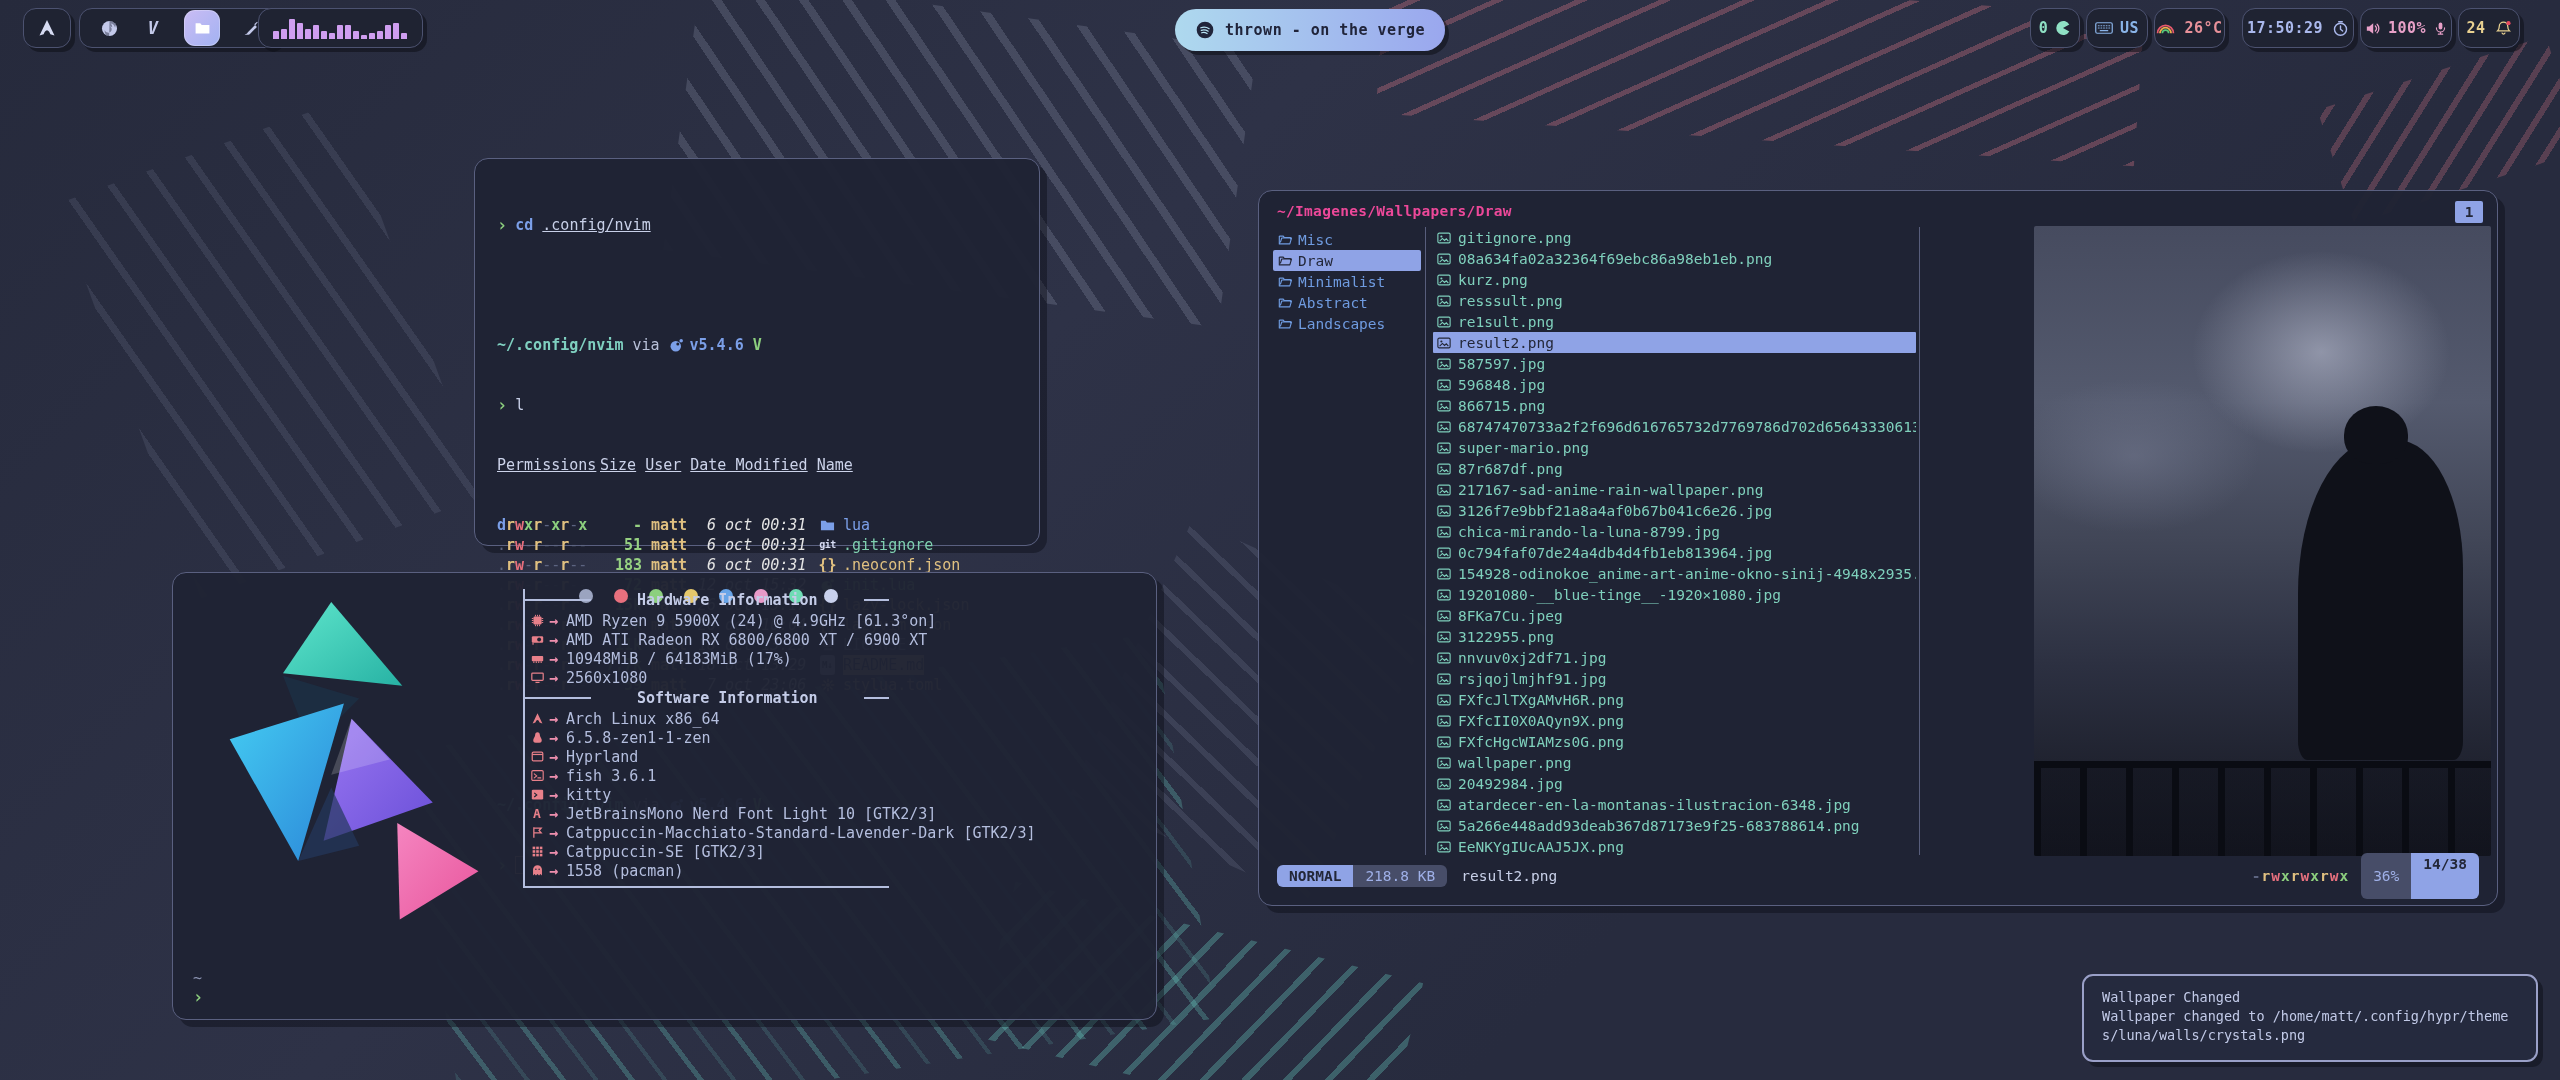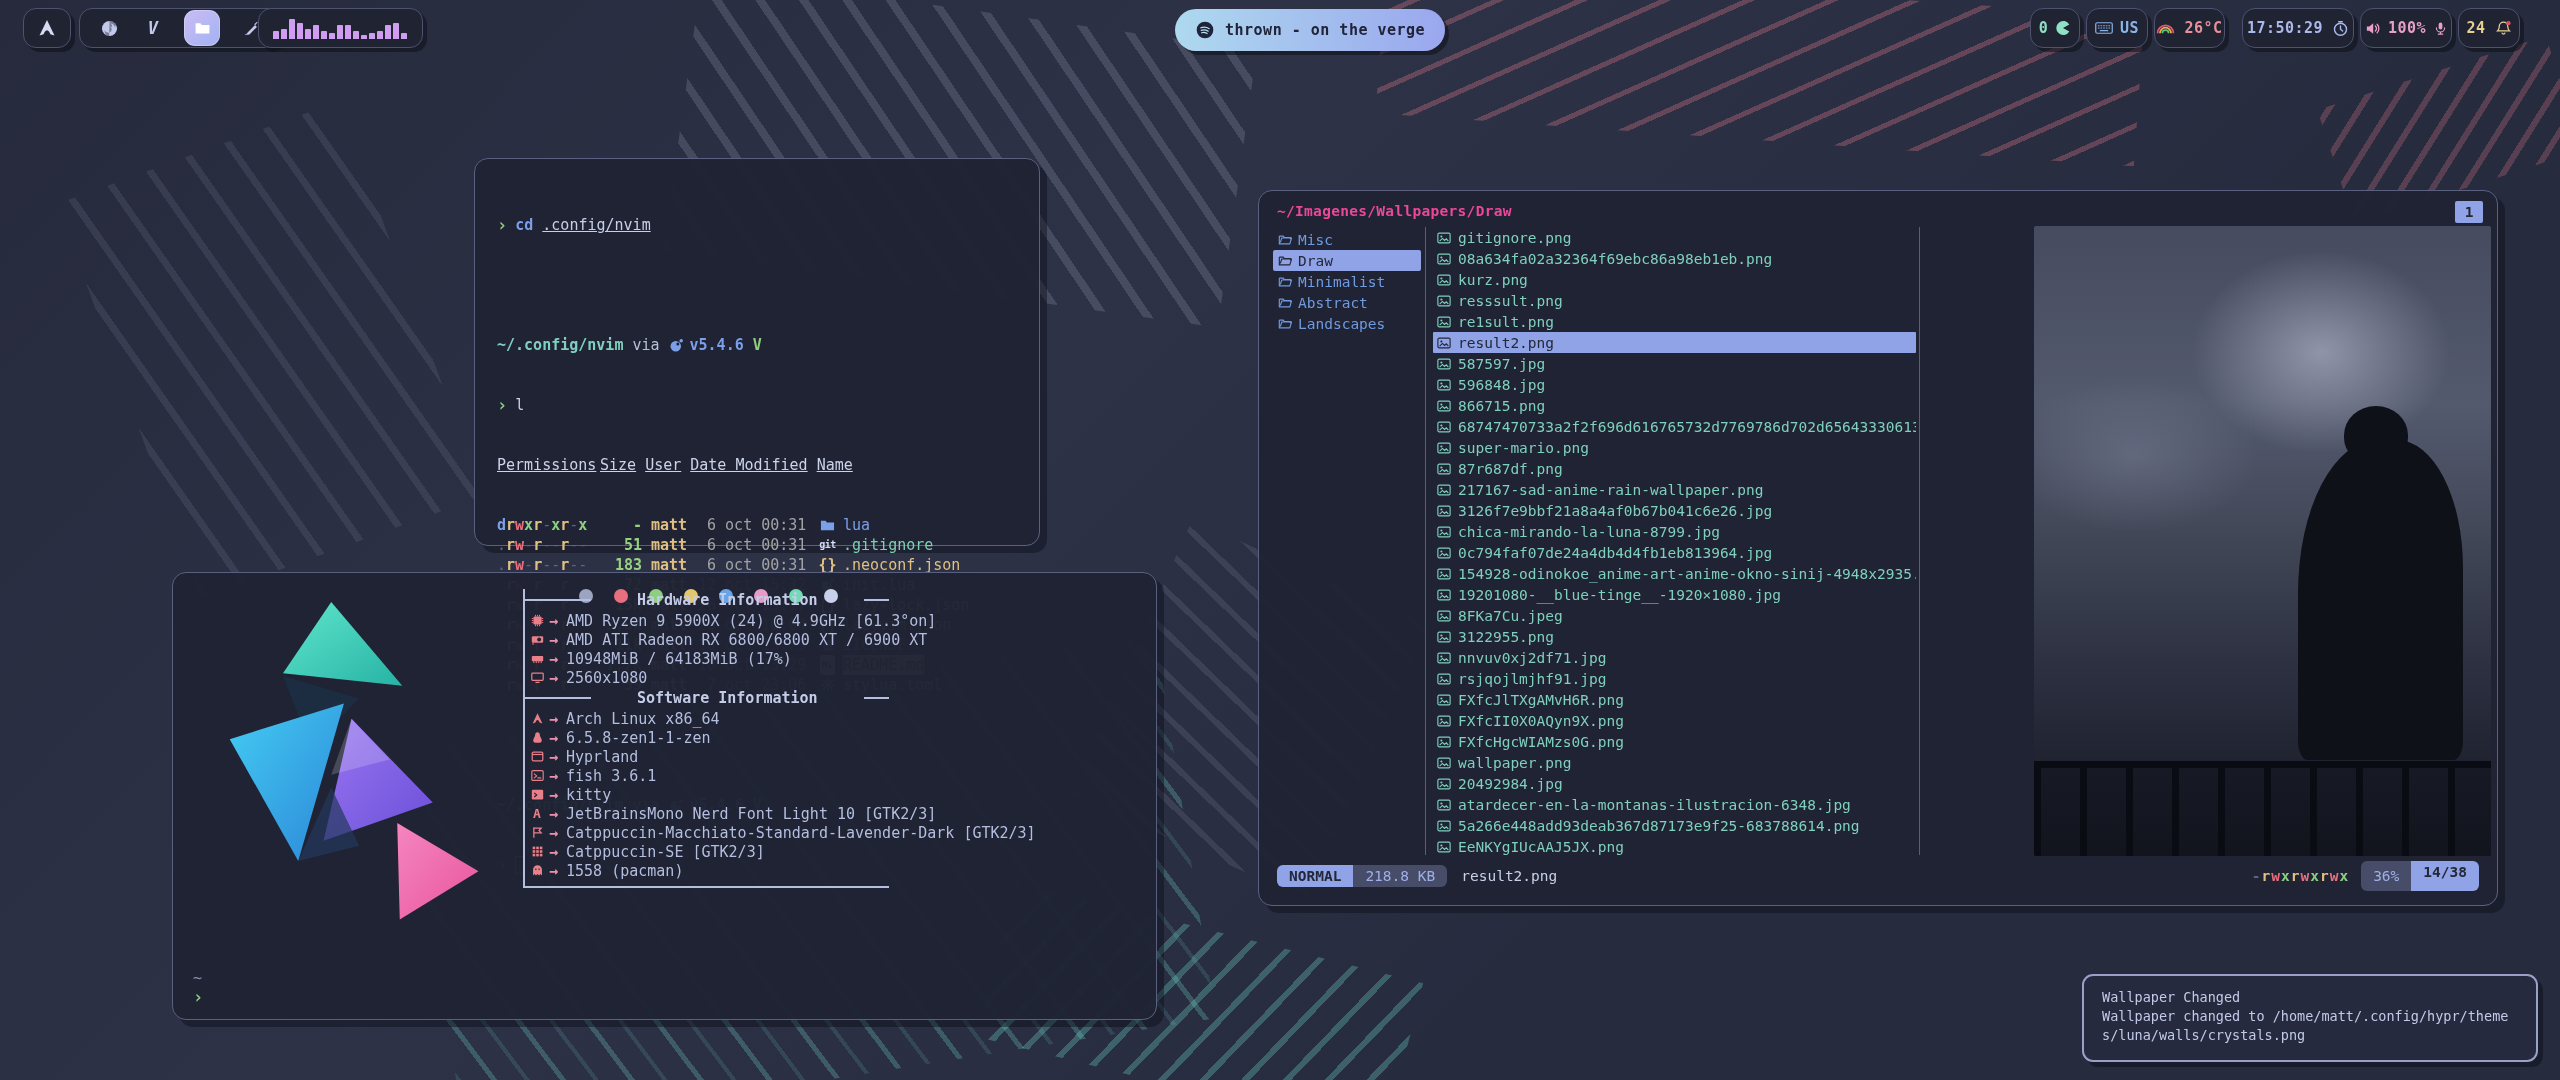--- a/index.html
+++ b/index.html
@@ -77,21 +77,21 @@
   .ctx-path { color:#7fd0c0; font-weight:bold; }
   .ctx-via { color:#b8c0d8; margin:0 9px; }
   .ctx-ver { color:#7b9fe8; font-weight:bold; margin-left:6px; }
   .ctx-vim { color:#8ccf7e; font-weight:bold; margin-left:9px; }
   .lua-moon { color:#7b9fe8; }
   .ls-head span { color:#ccd3ea; text-decoration:underline; }
   .trow { height:20px; display:flex; align-items:center; }
   .c-perm { width:94px; }
   .c-size { width:42px; text-align:right; color:#97d182; font-weight:bold; margin-left:9px; white-space:pre; }
   .c-user { width:38px; color:#e0c080; font-weight:bold; margin-left:9px; }
-  .c-date { width:112px; color:#a3a3a3; margin-left:9px; white-space:pre; }
+  .c-date { width:112px; color:#e5e5e5; margin-left:9px; white-space:pre;font-style:italic; }
   .c-name { display:inline-flex; align-items:center; gap:7px; margin-left:9px; }
   .fi { width:17px; display:inline-flex; justify-content:center; }
   .trow.highlight .fname { background:#e0c080; color:#262a3c; }
   .cursor-box { width:10px; height:18px; border:1.5px solid #e8b89a; display:inline-block; }
   .git-badge { font-size:10px; font-weight:bold; color:#d6dbf2; letter-spacing:-.5px; }
   .md-badge { font-size:9px; font-weight:bold; background:#c8d0e8; color:#20243a; border-radius:3px; padding:0 2px; }
   .braces-glyph { font-weight:bold; }
 
   
   .fetch { left:172px; top:572px; width:985px; height:448px; }
@@ -138,21 +138,21 @@
     background:#0f1119; border-radius:50% 50% 45% 45%; }
   .pv-rail { position:absolute; left:0; right:0; bottom:88px; height:7px; background:#0a0c13; }
   .pv-posts { position:absolute; left:0; right:0; bottom:0; height:88px;
     background:repeating-linear-gradient(90deg,#0a0c13 0 7px, rgba(16,18,28,.55) 7px 46px); }
   .fm-status { position:absolute; left:18px; right:18px; bottom:16px; height:26px; display:flex; align-items:center; }
   .st-mode { background:#8fa3e6; color:#232738; font-weight:bold; padding:3px 12px; border-radius:6px 0 0 6px; }
   .st-size { background:#474d68; color:#9fb0e8; padding:3px 12px; border-radius:0 6px 6px 0; }
   .st-file { margin-left:14px; color:#c8d0e8; }
   .st-right { margin-left:auto; display:flex; align-items:center; gap:12px; }
   .st-perm { letter-spacing:1px; font-weight:bold; }
-  .st-scroll { background:#474d68; color:#9fb0e8; padding:7px 12px; border-radius:6px 0 0 6px; }
+  .st-scroll { background:#474d68; color:#9fb0e8; padding:15px 12px; border-radius:6px 0 0 6px; }
   .st-pos { background:#8fa3e6; color:#232738; font-weight:bold; padding:3px 12px; border-radius:0 6px 6px 0; }
 
   
   .notif { left:2082px; top:974px; width:456px; height:88px; border:2px solid #9aa0c8; border-radius:11px;
     background:#252a3e; padding:12px 18px; font-size:13.5px; line-height:19px; color:#c2cae8;
     box-shadow:5px 5px 0 rgba(12,14,22,.5); }
   .notif-body { word-break:break-all; }
 </style>
 </head>
 <body>

